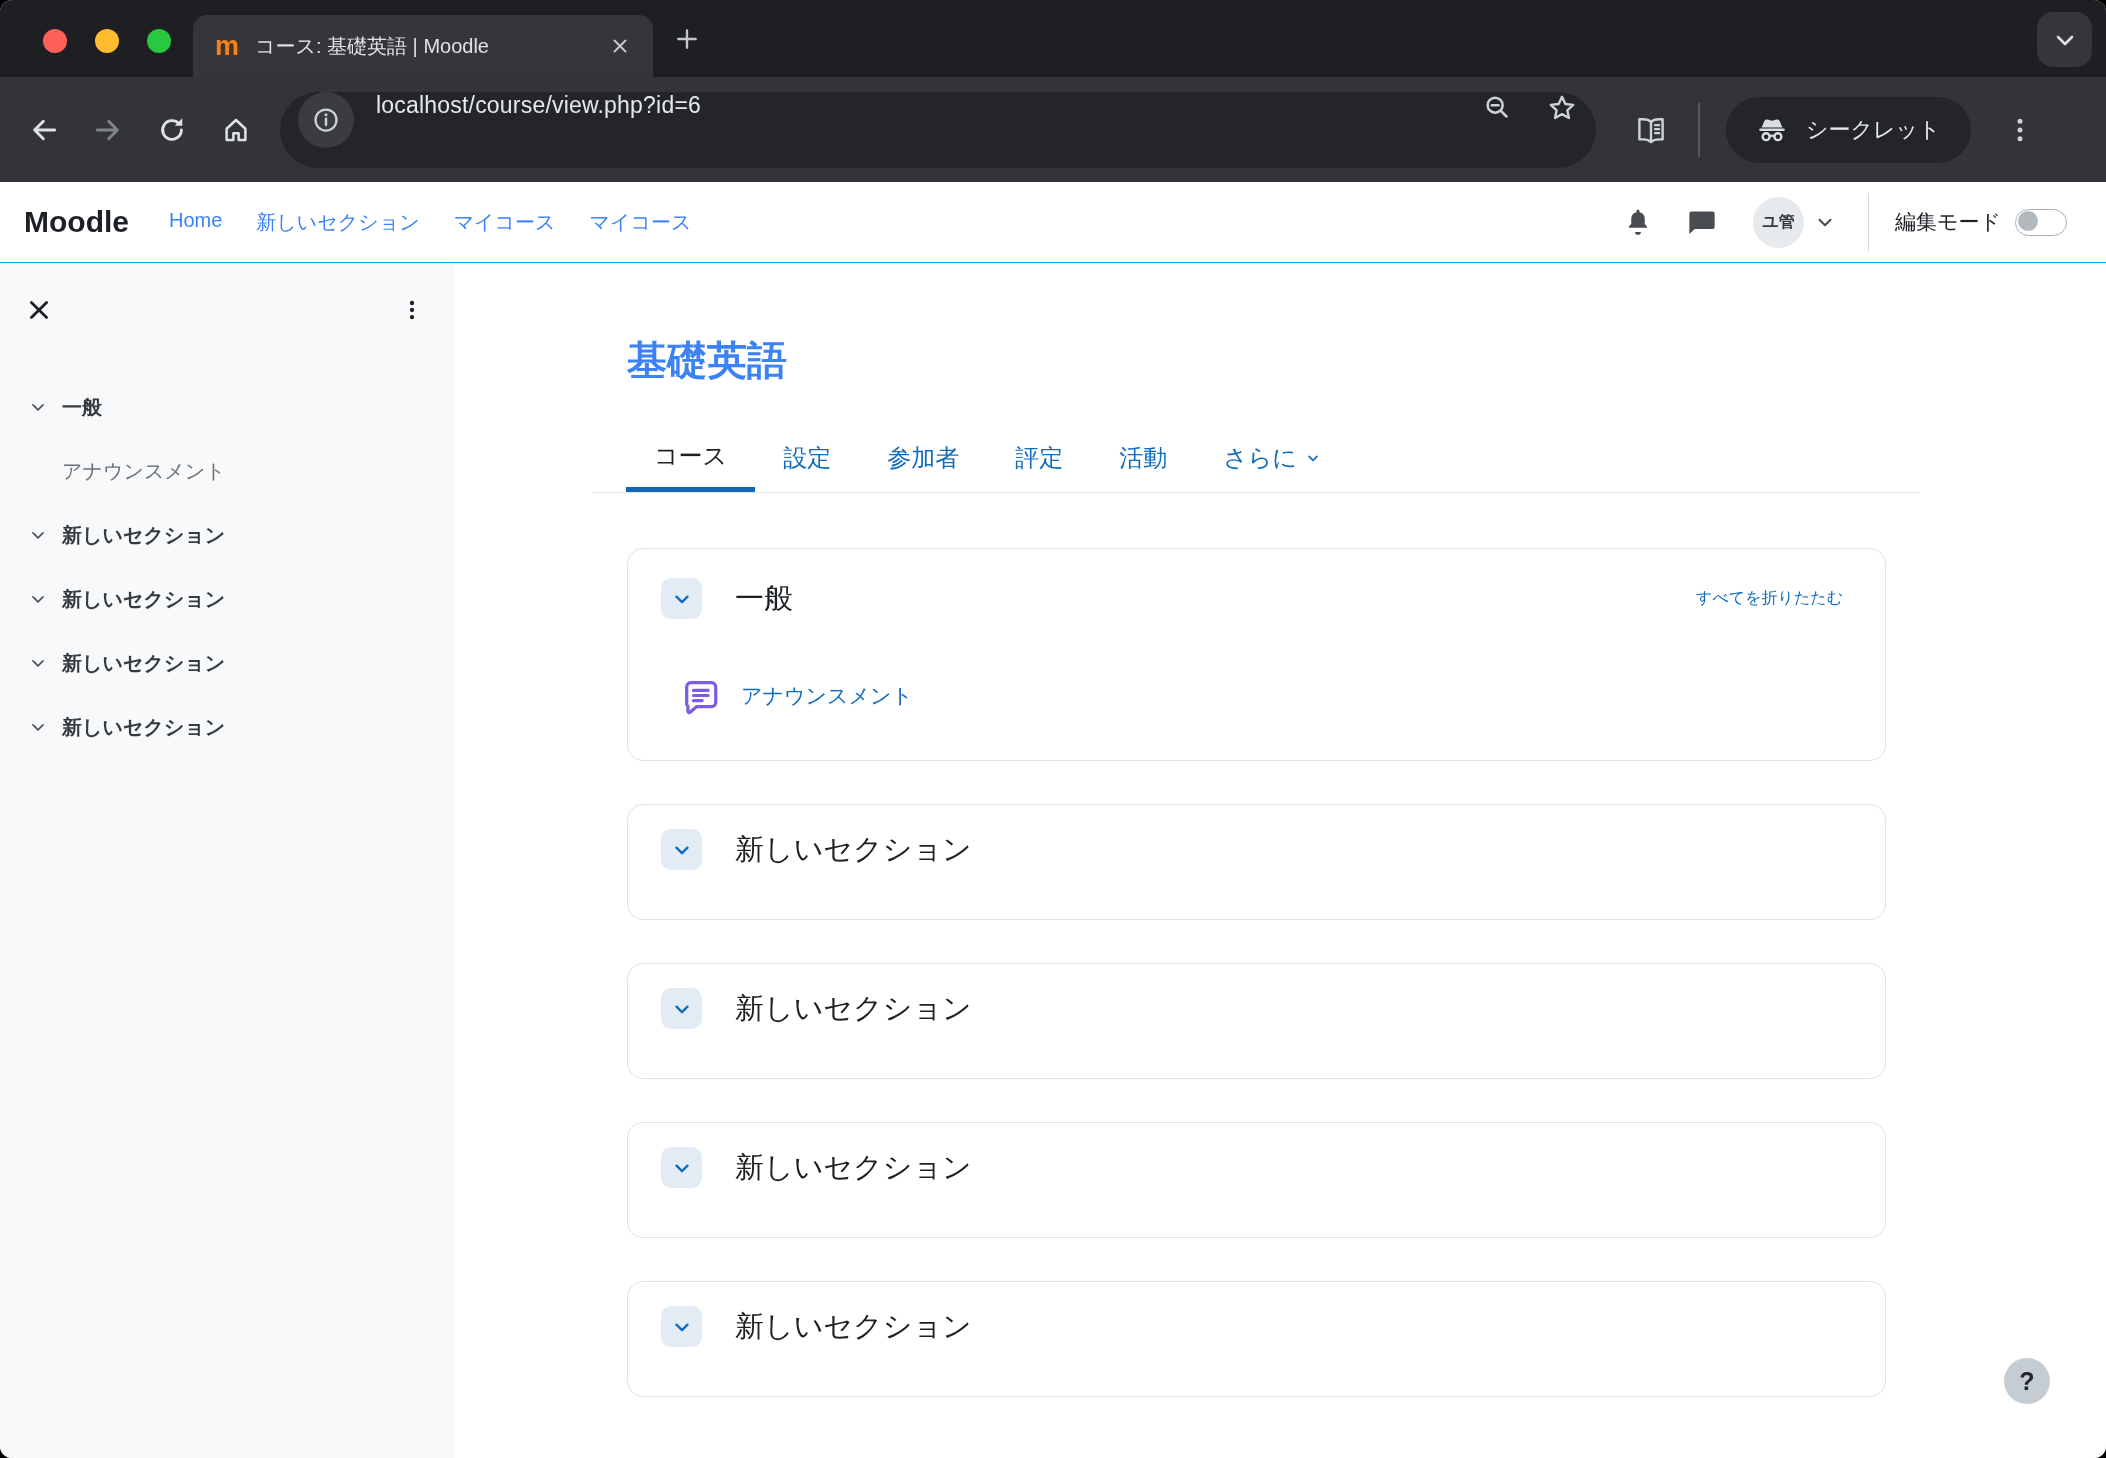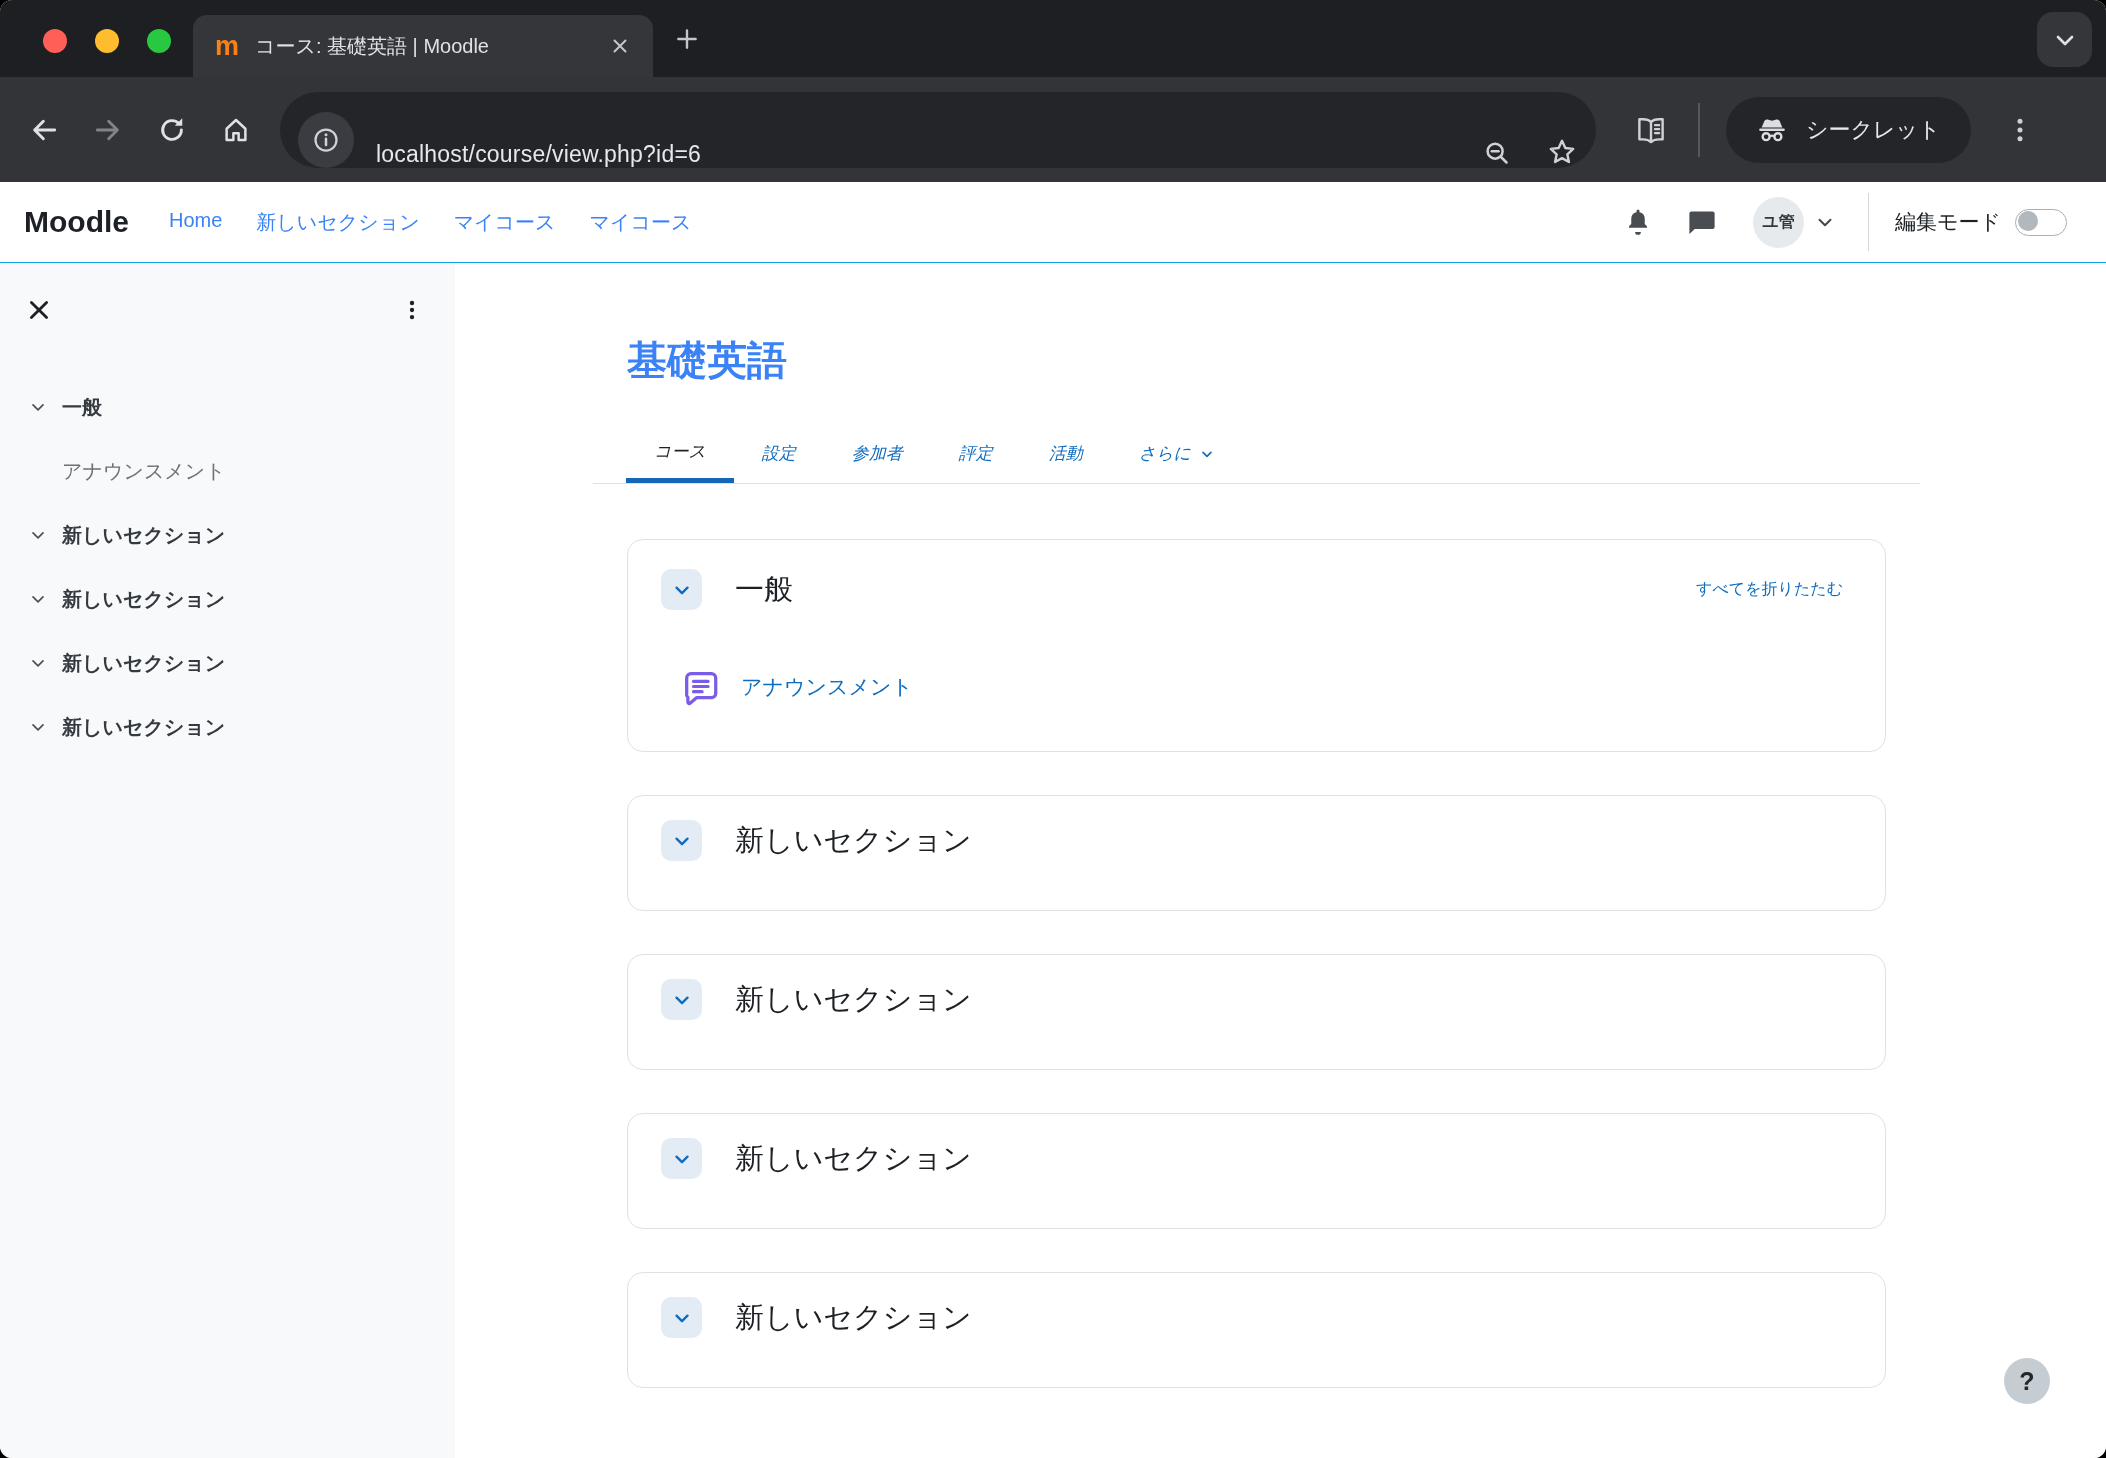--- a/index.html
+++ b/index.html
@@ -19,21 +19,21 @@
   .tab-close { color:#c3c6ca; width:22px; height:22px; }
   .newtab { position:absolute; left:674px; top:26px; color:#c3c6ca; }
   .tabsearch { position:absolute; right:14px; top:12px; width:55px; height:55px; border-radius:16px;
                background:#35363a; display:flex; align-items:center; justify-content:center; color:#dfe1e5; }
 
   
   .toolbar { position:relative; height:105px; background:#333438; display:flex; align-items:center; }
   .navbtn { width:64px; display:flex; justify-content:center; color:#dee1e5; }
   .navbtn.dim { color:#808489; }
   .omnibox { margin-left:12px; width:1316px; height:76px; background:#232529; border-radius:38px;
-             display:flex; align-items:flex-end; padding:0 18px; }
+             display:flex; align-items:flex-start; padding:0 18px; }
   .info-wrap { width:56px; height:56px; border-radius:50%; background:#3a3c41; display:flex;
                align-items:center; justify-content:center; color:#ced2d6; }
   .url { flex:1; margin-left:22px; color:#e6e9ec; font-size:23px; letter-spacing:.2px; }
   .om-ic { color:#ced2d6; margin-left:34px; display:flex; }
   .readlist { margin-left:38px; color:#ced2d6; display:flex; }
   .tb-divider { width:2px; height:54px; background:#55585c; margin:0 26px 0 30px; }
   .incog-pill { height:66px; background:#232529; border-radius:33px; display:flex; align-items:center;
                 padding:0 30px; gap:18px; color:#e6e9ec; font-size:22px; }
   .menu-dots { margin-left:34px; color:#ced2d6; display:flex; }
 
@@ -64,21 +64,21 @@
   .dchev { width:20px; color:#495057; display:flex; flex:none; }
   .dlabel { margin-left:14px; font-size:20px; font-weight:bold; color:#343a40; }
   .ditem.child { padding-left:62px; }
   .ditem.child .dlabel { margin-left:0; font-weight:normal; color:#6c7176; }
 
   .main { flex:1; background:#fff; padding-left:138px; position:relative; }
   .content { width:1327px; }
   .course-title { margin:70px 0 0 34px; font-size:40px; font-weight:bold; color:#3b82f6; }
 
   .tabs { display:flex; margin-top:40px; border-bottom:1px solid #dee2e6; }
-  .tablink { padding:12px 28px 16px; font-size:17px; color:#0f6cbf; display:flex; align-items:center; gap:8px;font-style:italic; }
+  .tablink { padding:12px 28px 16px; font-size:24px; color:#0f6cbf; display:flex; align-items:center; gap:8px; }
   .tablink:first-child { margin-left:33px; }
   .tablink.active { color:#1d2125; border-bottom:5px solid #1467b8; padding-bottom:15px; }
   .tchev { color:#0f6cbf; display:flex; }
 
   .cards { margin:55px 34px 0; }
   .card { border:1.5px solid #dee2e6; border-radius:16px; padding:29px 42px 44px 33px; margin-bottom:43px; background:#fff; }
   .card.slim { padding:24px 42px 49px 33px; margin-bottom:43px; }
   .card-head { display:flex; align-items:center; }
   .collapse-btn { width:41px; height:41px; border-radius:10px; background:#e3ecf5; color:#0f6cbf;
                   display:flex; align-items:center; justify-content:center; flex:none; }

